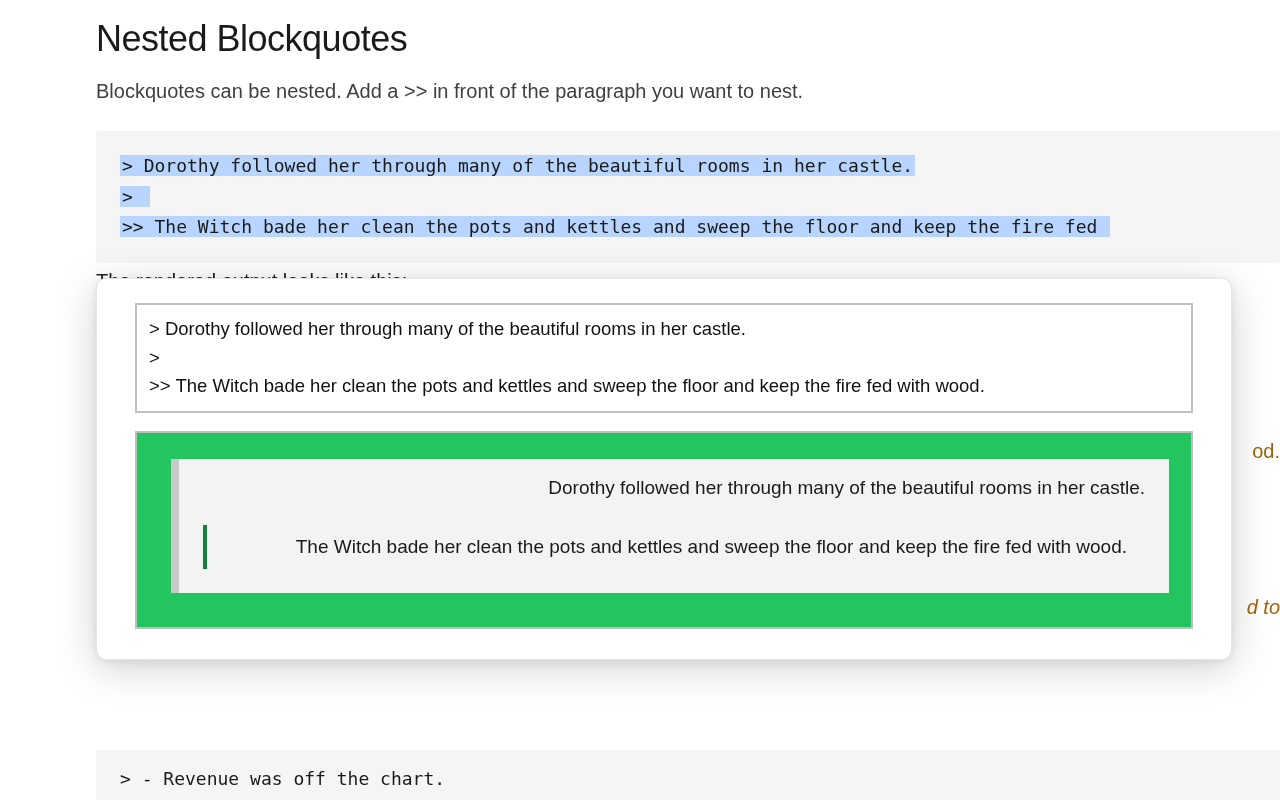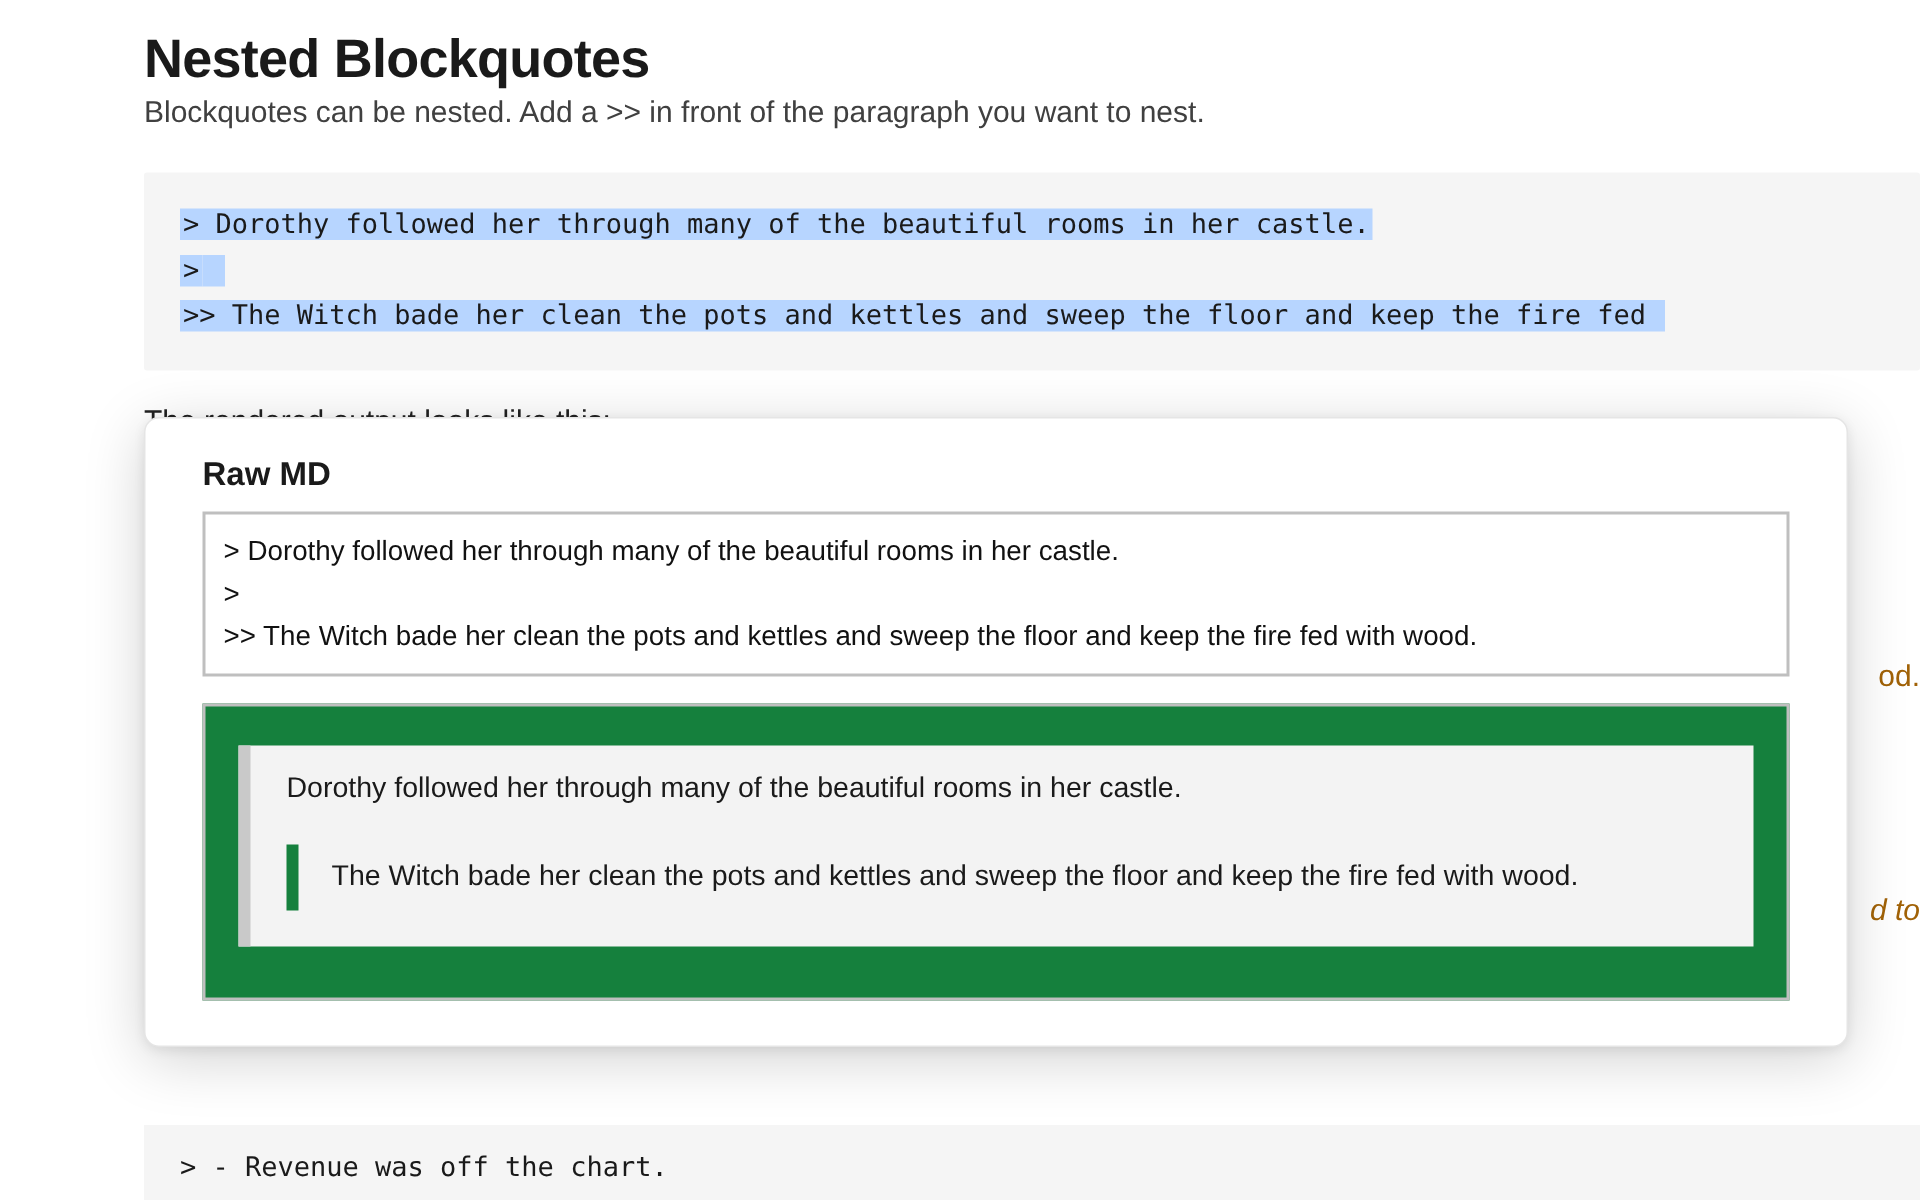--- a/index.html
+++ b/index.html
@@ -10,23 +10,23 @@
     width: 1280px;
     height: 800px;
     overflow: hidden;
     position: relative;
   }
   .page {
     padding: 18px 0 0 96px;
   }
   h1.section-title {
     font-size: 36px;
-    font-weight: 700;
+    font-weight: 400;
     letter-spacing: -0.5px;
-    margin-bottom: 4px;
+    margin-bottom: 20px;
   }
   p.section-desc {
     font-size: 20px;
     color: #404040;
     margin-bottom: 28px;
   }
   .code-block {
     background: #f5f5f5;
     padding: 20px 24px;
     font-family: ui-monospace, SFMono-Regular, Menlo, Consolas, monospace;
@@ -85,35 +85,36 @@
     font-size: 18.5px;
     line-height: 1.55;
     margin-bottom: 18px;
     background: #fff;
     font-family: -apple-system, BlinkMacSystemFont, "Segoe UI", Helvetica, Arial, sans-serif;
     color: #111;
     white-space: pre-wrap;
   }
   .preview-box {
     border: 2px solid #bfbfbf;
-    padding: 26px 22px 34px 22px;
-    background: #15803d;
+    padding: 26px 22px 34px 34px;
+    background: #22c55e;
+    text-align: right;
   }
   blockquote.outer {
     background: #f3f3f3;
     border-left: 8px solid #c9c9c9;
     padding: 18px 24px 24px 24px;
   }
   blockquote.outer > .bq-text {
     font-size: 19px;
     color: #1a1a1a;
     margin-bottom: 26px;
   }
   blockquote.inner {
-    border-left: 8px solid #15803d;
+    border-left: 4px solid #15803d;
     padding: 8px 18px 8px 22px;
     background: #f3f3f3;
   }
   blockquote.inner .bq-text {
     font-size: 19px;
     color: #1a1a1a;
     line-height: 1.45;
   }
   
   .bottom-code {
@@ -143,21 +144,20 @@
 <span class="hl">&gt;</span><span class="hl">&nbsp;</span>
 <span class="hl">&gt;&gt; The Witch bade her clean the pots and kettles and sweep the floor and keep the fire fed </span></div>
 </div>
 
 <div class="cut-text">The rendered output looks like this:</div>
 
 <div class="peek a">od.</div>
 <div class="peek b">d to</div>
 
 <div class="dialog">
-  <h2>Raw MD</h2>
   <div class="raw-box"><span>&gt; Dorothy followed her through many of the beautiful rooms in her castle.</span>
 <span>&gt;</span>
 <span>&gt;&gt; The Witch bade her clean the pots and kettles and sweep the floor and keep the fire fed with wood.</span></div>
 
   <div class="preview-box">
     <blockquote class="outer">
       <div class="bq-text">Dorothy followed her through many of the beautiful rooms in her castle.</div>
       <blockquote class="inner">
         <div class="bq-text">The Witch bade her clean the pots and kettles and sweep the floor and keep the fire fed with wood.</div>
       </blockquote>

